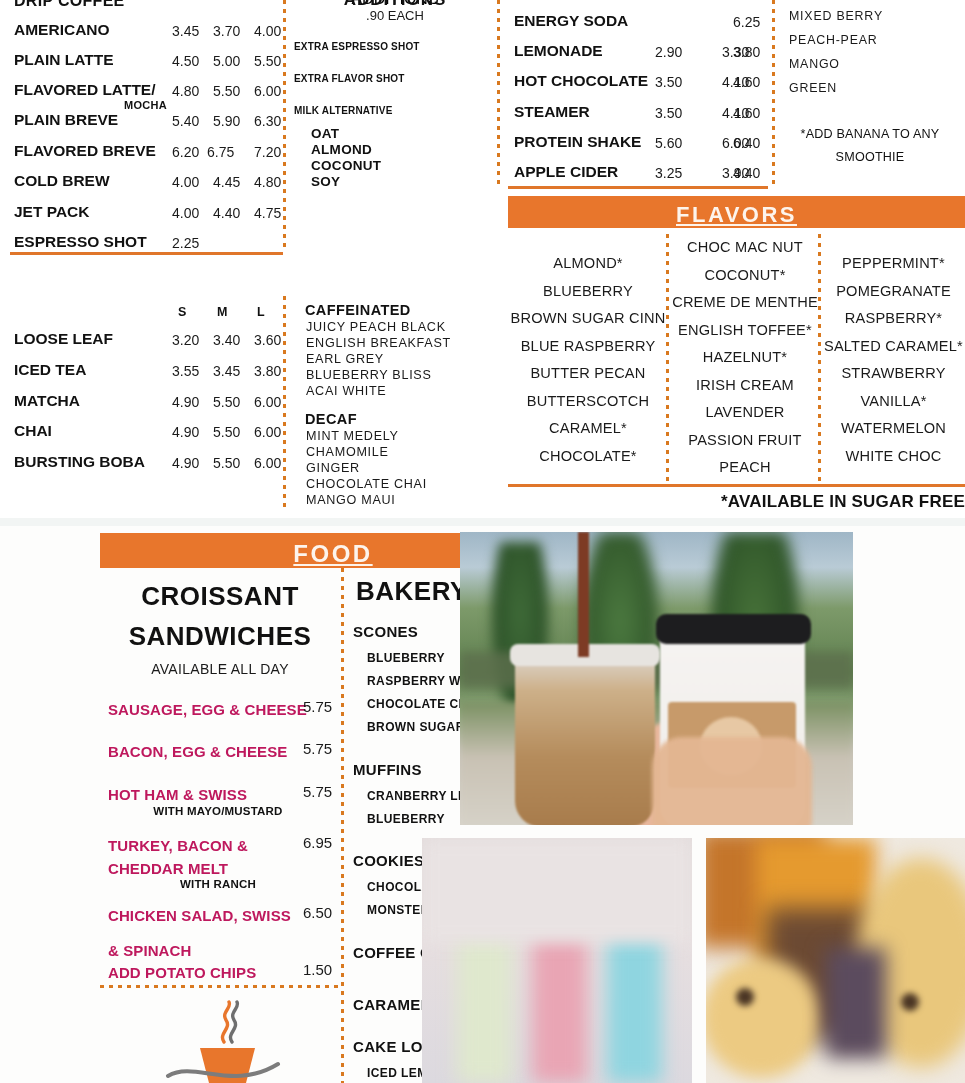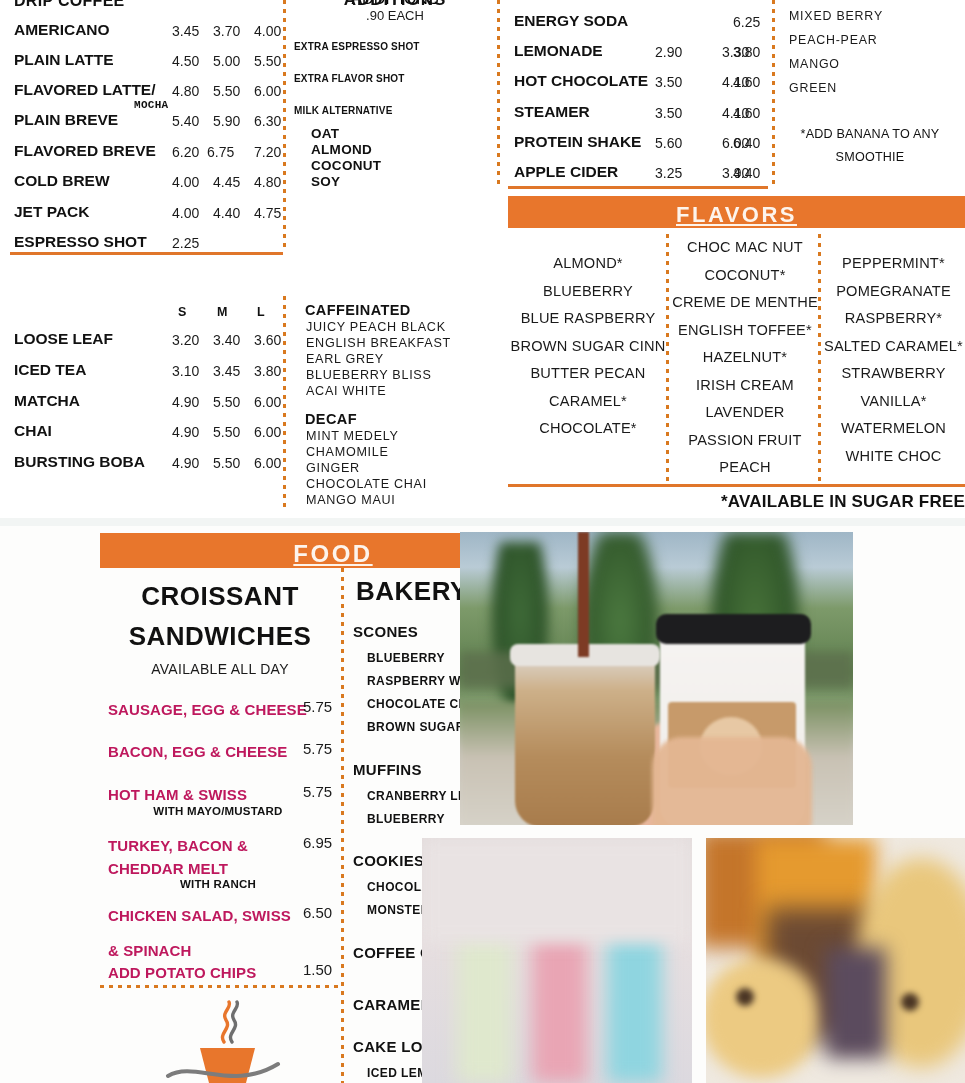--- a/index.html
+++ b/index.html
@@ -82,21 +82,21 @@
   <div id="coffee-rows">
       <div class="abs dname" style="left:14px;top:21px;">AMERICANO</div>
       <div class="abs price" style="left:172px;top:23px;">3.45</div>
       <div class="abs price" style="left:213px;top:23px;">3.70</div>
       <div class="abs price" style="left:254px;top:23px;">4.00</div>
       <div class="abs dname" style="left:14px;top:51px;">PLAIN LATTE</div>
       <div class="abs price" style="left:172px;top:53px;">4.50</div>
       <div class="abs price" style="left:213px;top:53px;">5.00</div>
       <div class="abs price" style="left:254px;top:53px;">5.50</div>
       <div class="abs dname" style="left:14px;top:81px;">FLAVORED LATTE/</div>
-      <div class="abs dsub" style="left:134px;top:99px;font-family:Liberation Mono, monospace;">MOCHA</div>
+      <div class="abs dsub" style="left:124px;top:99px;">MOCHA</div>
       <div class="abs price" style="left:172px;top:83px;">4.80</div>
       <div class="abs price" style="left:213px;top:83px;">5.50</div>
       <div class="abs price" style="left:254px;top:83px;">6.00</div>
       <div class="abs dname" style="left:14px;top:111px;">PLAIN BREVE</div>
       <div class="abs price" style="left:172px;top:113px;">5.40</div>
       <div class="abs price" style="left:213px;top:113px;">5.90</div>
       <div class="abs price" style="left:254px;top:113px;">6.30</div>
       <div class="abs dname" style="left:14px;top:142px;">FLAVORED BREVE</div>
       <div class="abs price" style="left:172px;top:144px;">6.20</div>
       <div class="abs price" style="left:207px;top:144px;">6.75</div>
@@ -174,21 +174,21 @@
   <div class="sizehdr abs" style="left:178px;top:305px;">S</div>
   <div class="sizehdr abs" style="left:217px;top:305px;">M</div>
   <div class="sizehdr abs" style="left:257px;top:305px;">L</div>
 
   <div id="tea-rows">
       <div class="abs dname" style="left:14px;top:330px;">LOOSE LEAF</div>
       <div class="abs price" style="left:172px;top:332px;">3.20</div>
       <div class="abs price" style="left:213px;top:332px;">3.40</div>
       <div class="abs price" style="left:254px;top:332px;">3.60</div>
       <div class="abs dname" style="left:14px;top:361px;">ICED TEA</div>
-      <div class="abs price" style="left:172px;top:363px;">3.10</div>
+      <div class="abs price" style="left:172px;top:363px;">3.55</div>
       <div class="abs price" style="left:213px;top:363px;">3.45</div>
       <div class="abs price" style="left:254px;top:363px;">3.80</div>
       <div class="abs dname" style="left:14px;top:392px;">MATCHA</div>
       <div class="abs price" style="left:172px;top:394px;">4.90</div>
       <div class="abs price" style="left:213px;top:394px;">5.50</div>
       <div class="abs price" style="left:254px;top:394px;">6.00</div>
       <div class="abs dname" style="left:14px;top:422px;">CHAI</div>
       <div class="abs price" style="left:172px;top:424px;">4.90</div>
       <div class="abs price" style="left:213px;top:424px;">5.50</div>
       <div class="abs price" style="left:254px;top:424px;">6.00</div>
@@ -217,23 +217,24 @@
       <div class="abs listitem" style="left:306px;top:493px;">MANGO MAUI</div>
     </div>
 
   <div class="banner" style="left:508px;top:196px;width:457px;height:32px;font-size:22px;">
     <span>FLAVORS</span>
   </div>
 
   <div class="flavcol" id="flav-col1" style="left:508px;top:250px;width:160px;">
       <div class="flav">ALMOND*</div>
       <div class="flav">BLUEBERRY</div>
+      <div class="flav">BROWN SUGAR CINN</div>
       <div class="flav">BLUE RASPBERRY</div>
-      <div class="flav">BROWN SUGAR CINN</div>
       <div class="flav">BUTTER PECAN</div>
+      <div class="flav">BUTTERSCOTCH</div>
       <div class="flav">CARAMEL*</div>
       <div class="flav">CHOCOLATE*</div>
     </div>
   <div class="flavcol" id="flav-col2" style="left:672px;top:234px;width:146px;">
       <div class="flav">CHOC MAC NUT</div>
       <div class="flav">COCONUT*</div>
       <div class="flav">CREME DE MENTHE</div>
       <div class="flav">ENGLISH TOFFEE*</div>
       <div class="flav">HAZELNUT*</div>
       <div class="flav">IRISH CREAM</div>

